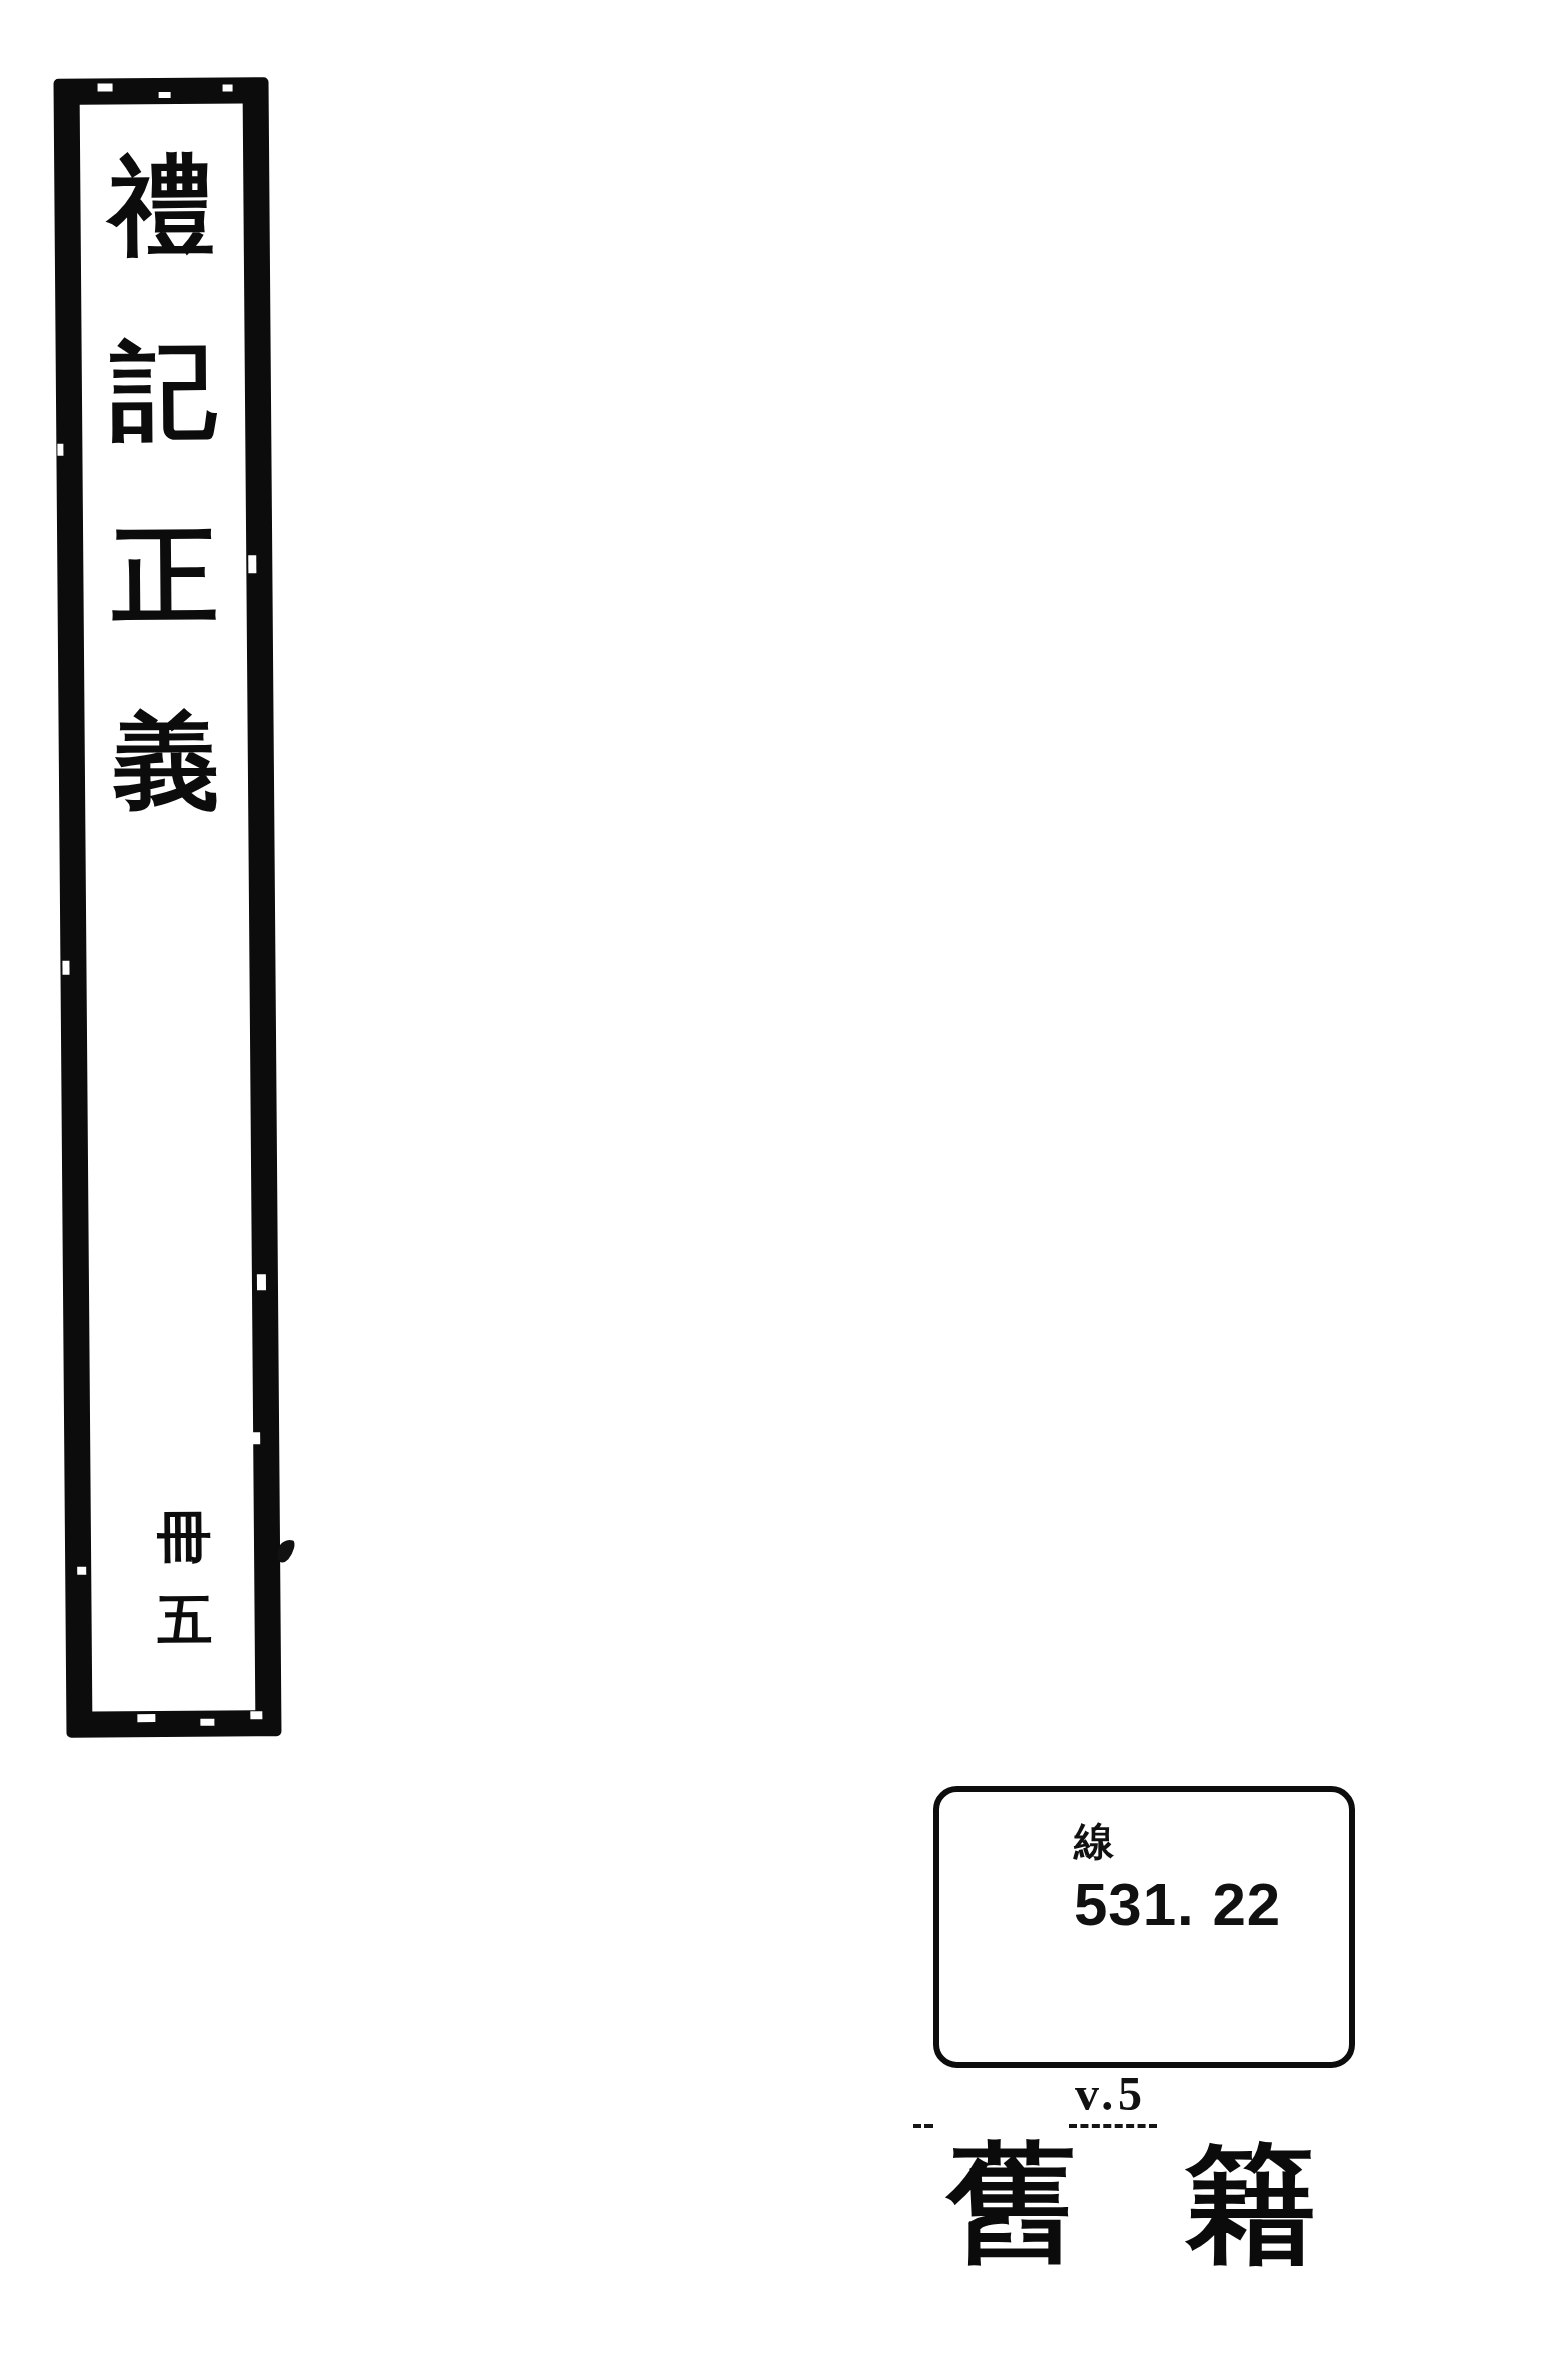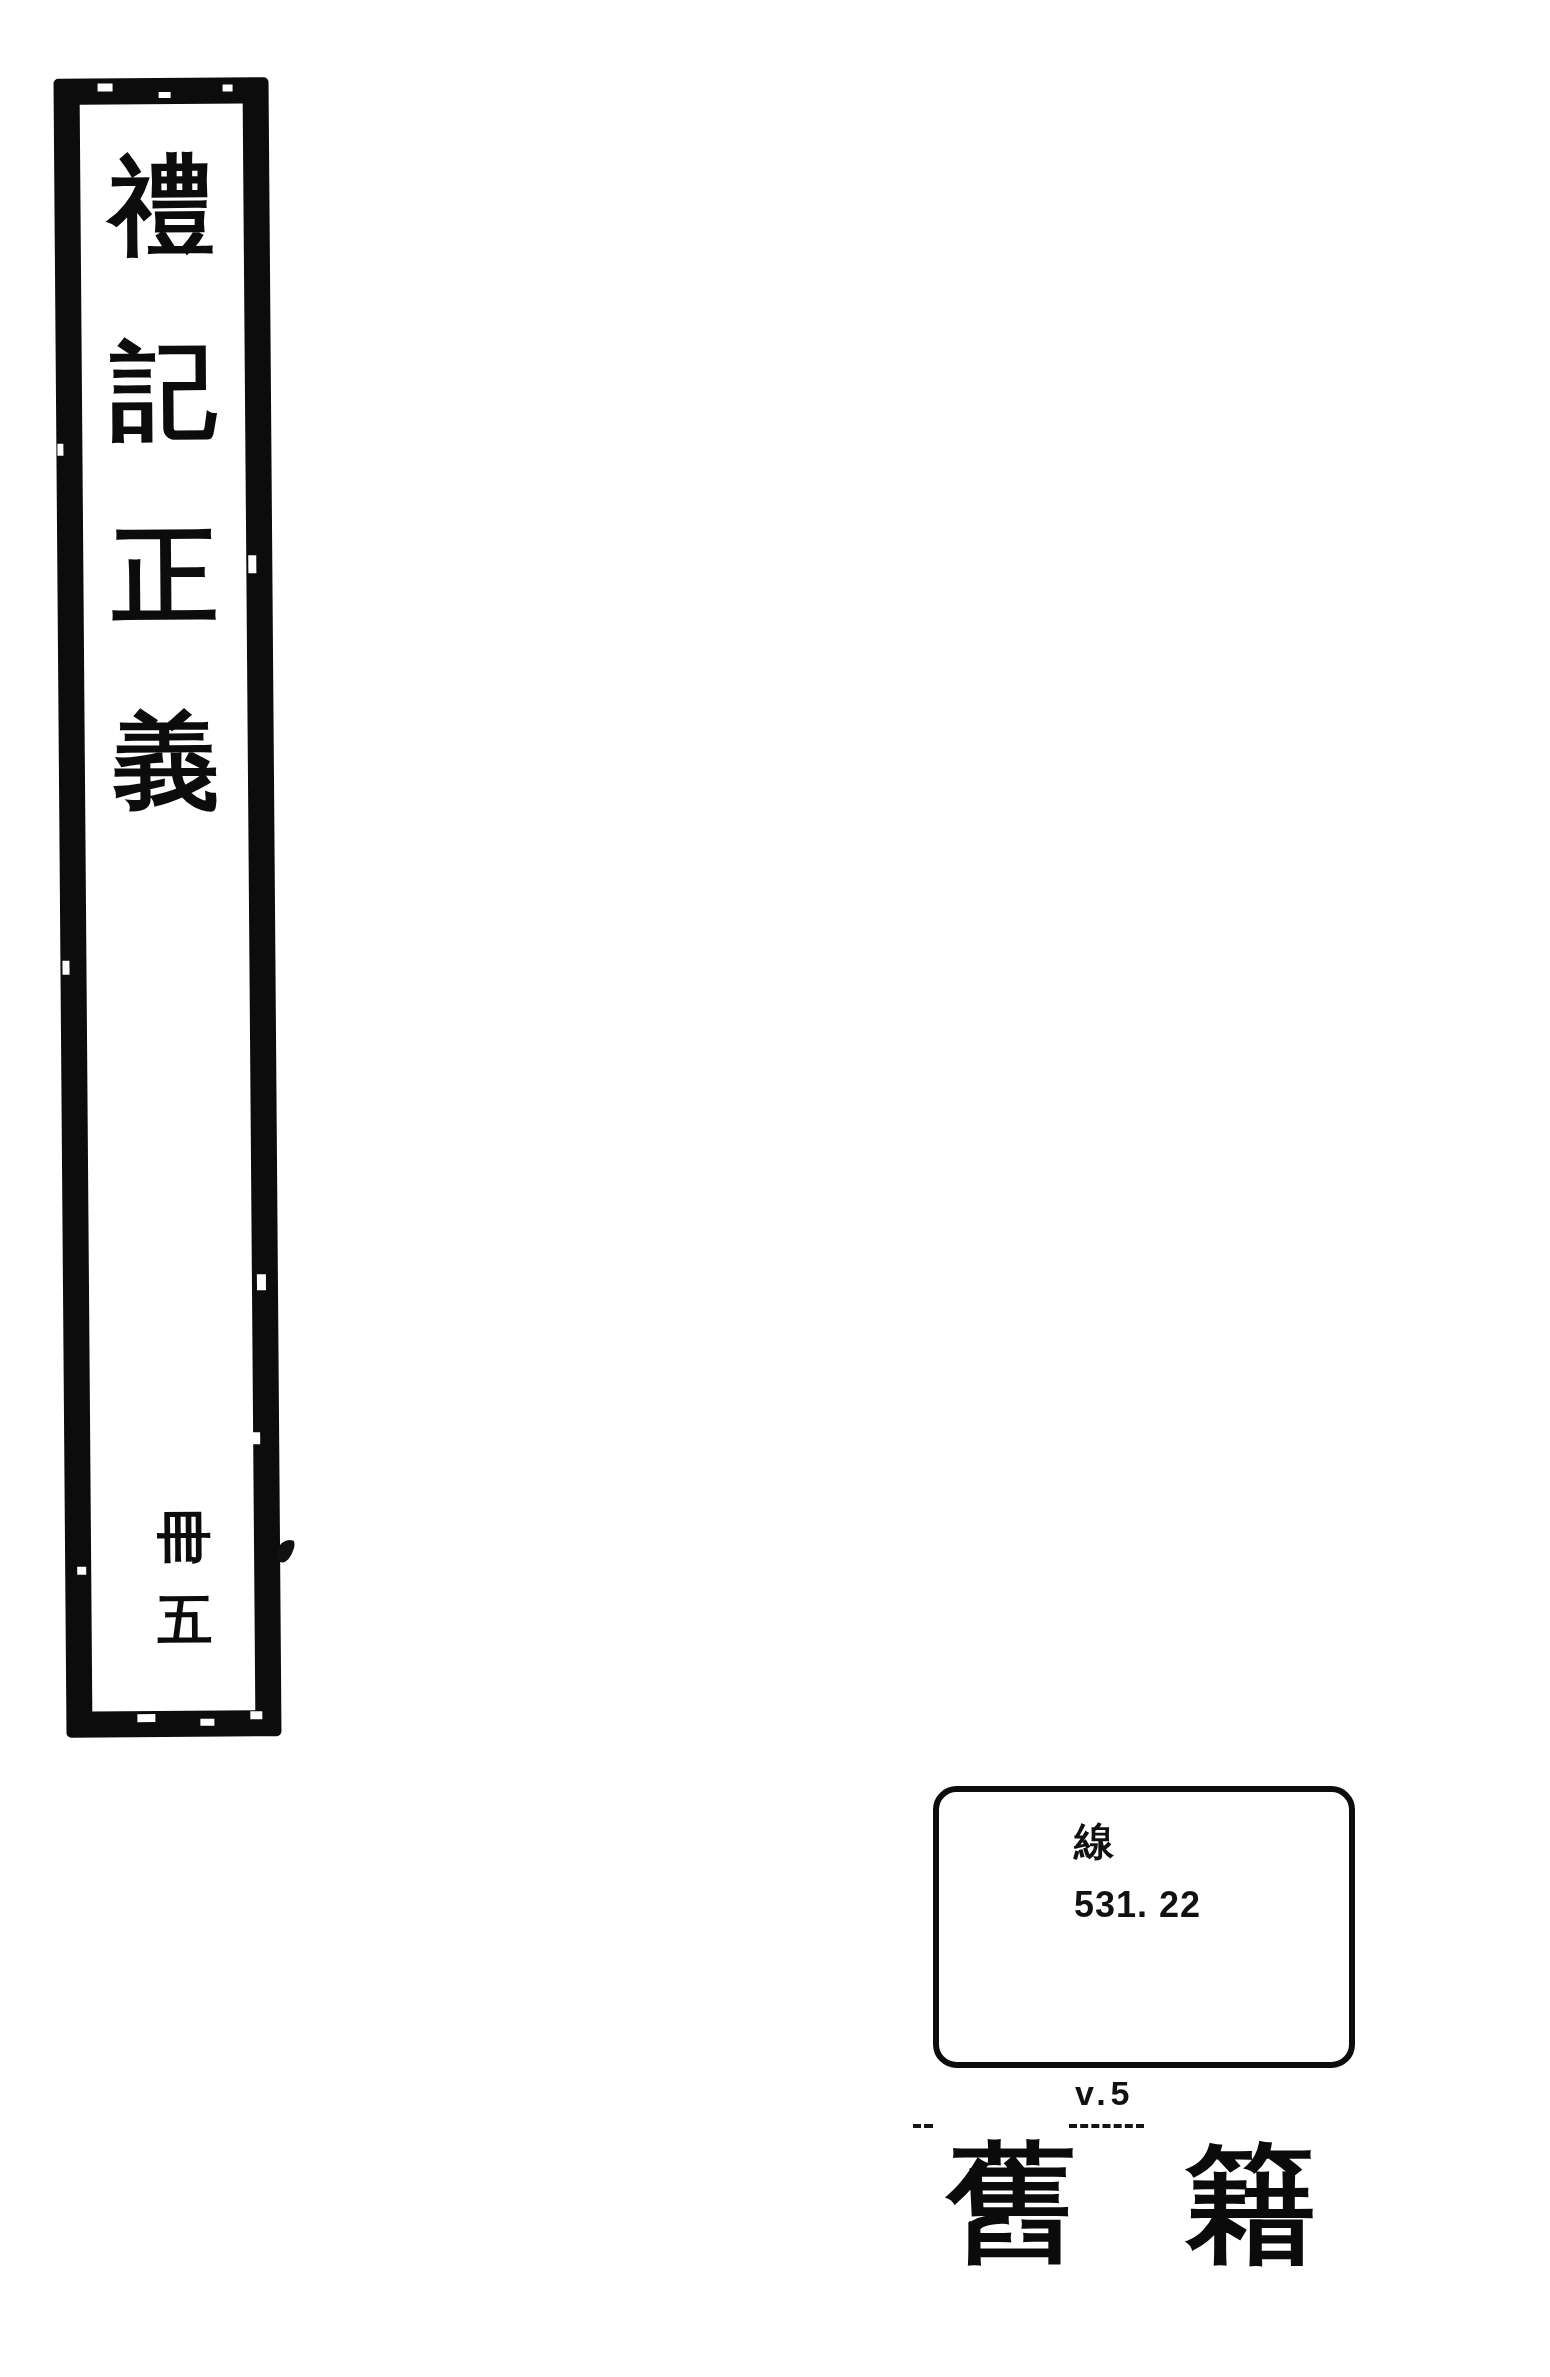--- a/index.html
+++ b/index.html
@@ -62,28 +62,28 @@
   .call-label-inner {
     padding:17.7px 0 0 135px;
     font-family:"DejaVu Sans","Liberation Sans",sans-serif;
     color:#111;
   }
   .cl-kanji {
     font-size:40px; line-height:63px; font-weight:600; letter-spacing:2px;
     font-family:"DejaVu Sans","Liberation Sans",sans-serif;
   }
   .cl-num {
-    font-size:36px; line-height:64px; font-weight:700; letter-spacing:1px;
+    font-size:60px; line-height:64px; font-weight:700; letter-spacing:1px;
     font-family:"Liberation Sans","DejaVu Sans",sans-serif;
   }
 
   .vol-note {
     position:absolute; left:1069px; top:2068px;
-    font-family:Liberation Sans, sans-serif;
-    font-size:34px; line-height:51px; font-weight:700; letter-spacing:4.9px;
+    font-family:Liberation Serif, serif;
+    font-size:48px; line-height:51px; font-weight:700; letter-spacing:4.9px;
     color:#111;
     border-bottom:4.9px dashed #151515;
     padding:0 9.9px 4.9px 5.9px;
   }
 
   
   .stamp {
     position:absolute; left:946px; top:2133px;
     display:flex; gap:110px;
     font-family:"DejaVu Serif","Liberation Serif",serif;

